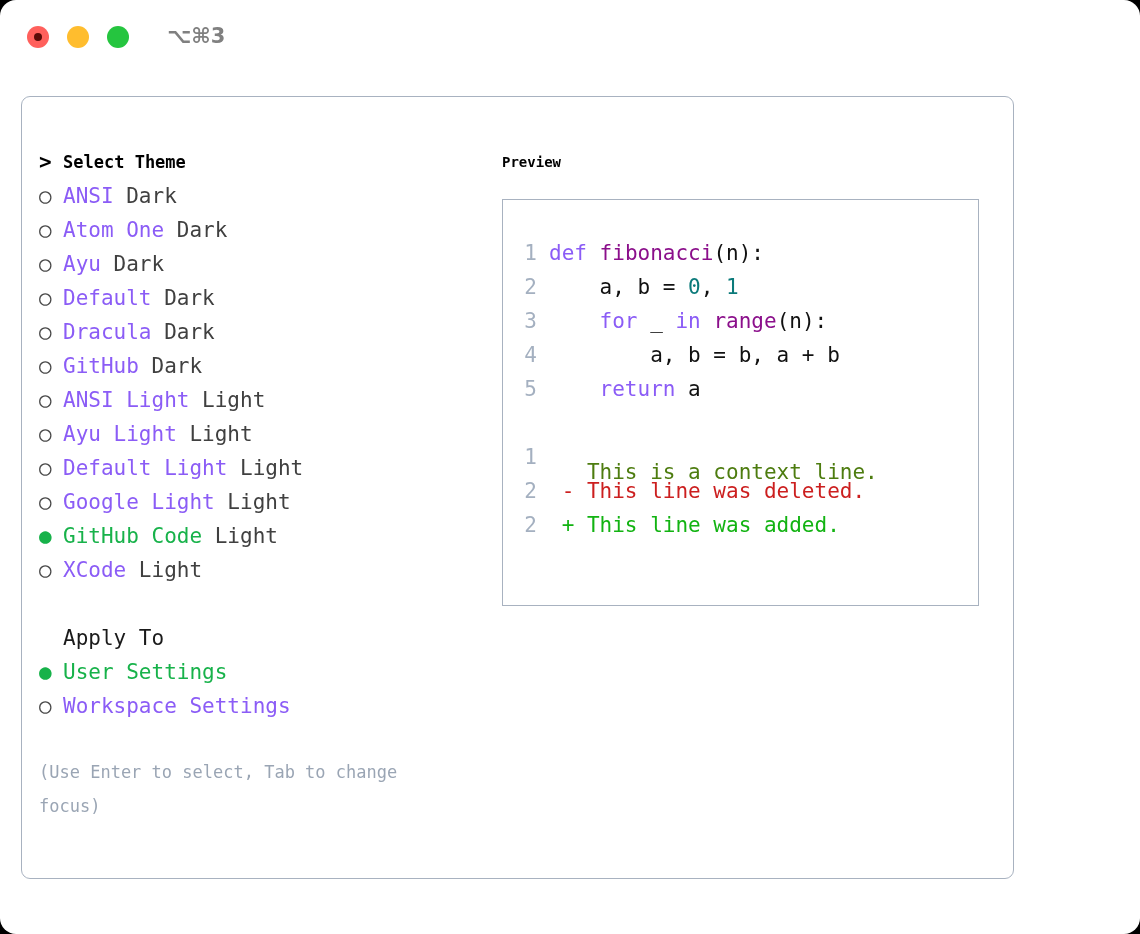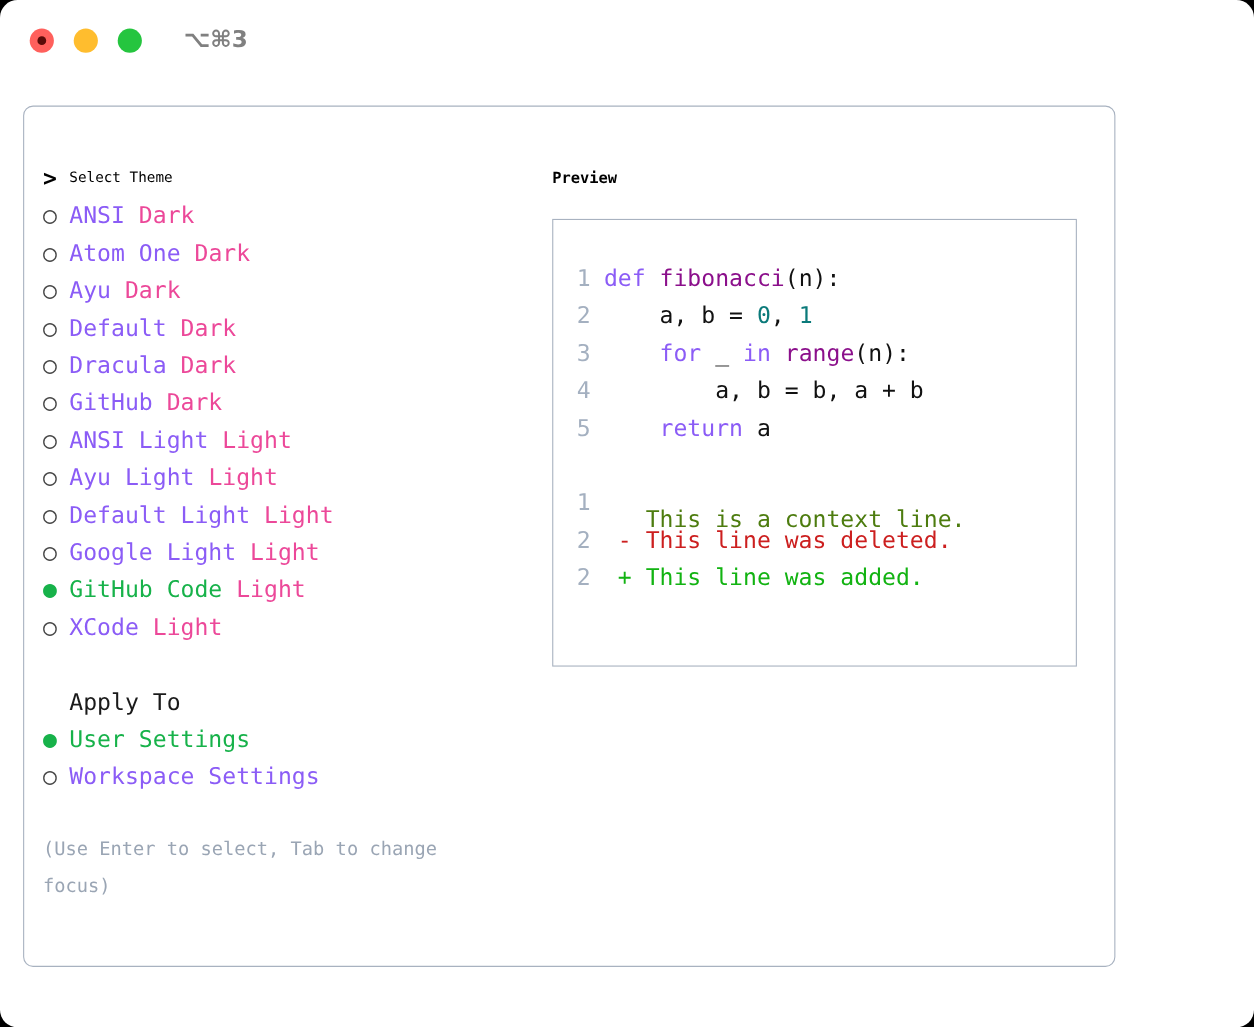--- a/index.html
+++ b/index.html
@@ -101,43 +101,43 @@
   }
 
   .prompt-caret {
     width: 24px;
     flex: 0 0 24px;
     color: #000000;
     font-weight: 700;
   }
   .header-title {
     color: #000000;
-    font-weight: 400;
-    font-size: 13px;
+    font-weight: 700;
+    font-size: 17px;
   }
 
   .bullet {
     width: 24px;
     flex: 0 0 24px;
     font-size: 21px;
     line-height: 34px;
     color: #3a3a3a;
     display: inline-block;
   }
   .bullet-on  { color: #17b24a; }
   .bullet-off { color: #4a4a4a; }
 
   .item-name {
     color: #8b5cf6;
     font-size: 21px;
   }
   .item-name.sel { color: #17b24a; }
 
   .item-kind {
-    color: #ec4899;
+    color: #404040;
     font-size: 21px;
   }
 
   .spacer-line { height: 34px; }
 
   .section-label {
     color: #1a1a1a;
     font-size: 21px;
     font-weight: 400;
   }

